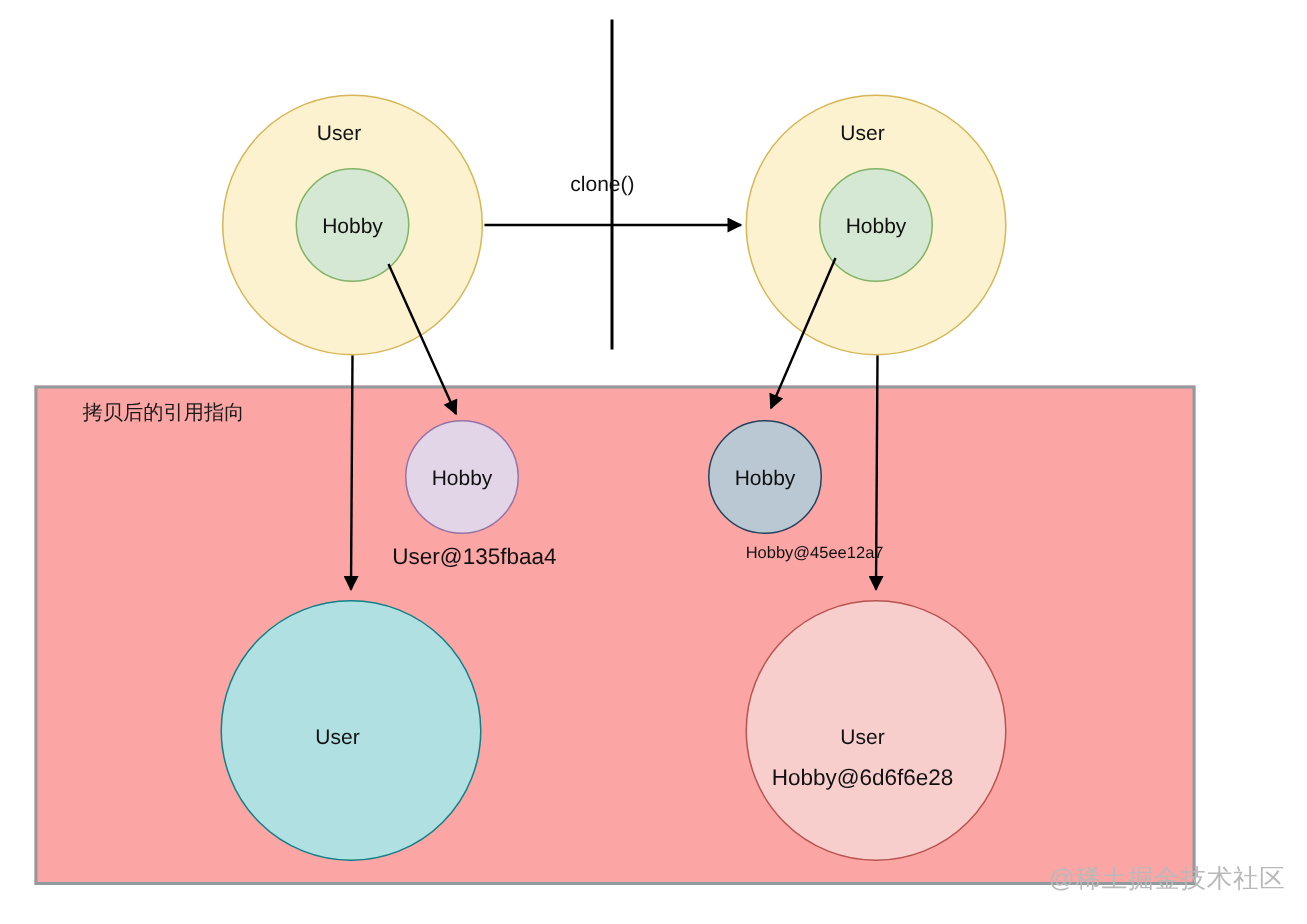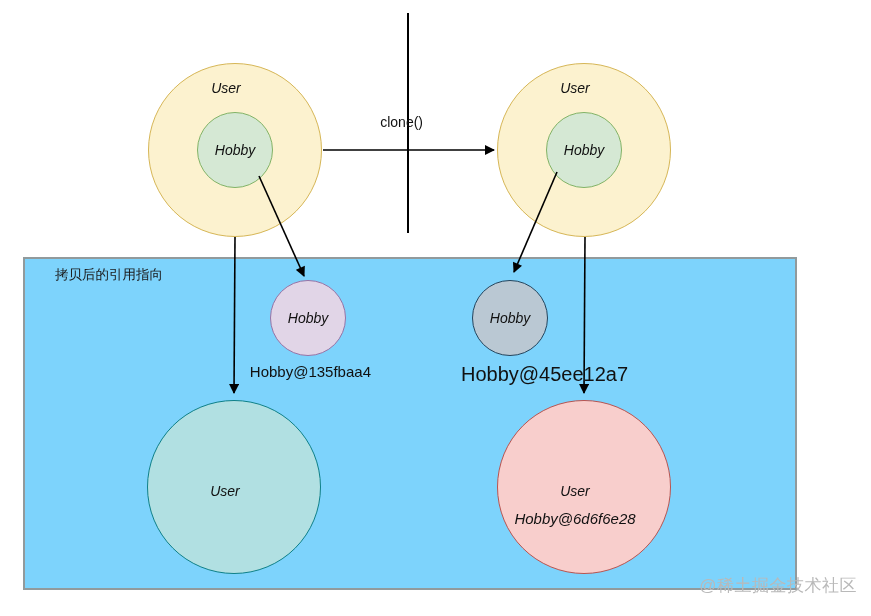--- a/index.html
+++ b/index.html
@@ -7,43 +7,43 @@
     position: relative;
     width: 871px;
     height: 616px;
     background: #ffffff;
     font-family: "Liberation Sans", "DejaVu Sans", sans-serif;
     color: #111;
     overflow: hidden;
   }
   
   .ref-box   { position: absolute; left: 23px; top: 257px; width: 770px; height: 329px;
-               background: #7dd3fc; border: 2px solid #919a9c; z-index: 1; }
+               background: #fca5a5; border: 2px solid #919a9c; z-index: 1; }
   .ref-box-label { position: absolute; left: 30px; top: 7px; font-size: 13.5px; color: #1a1a1a; }
-  .circle { position: absolute; border-radius: 50%; box-sizing: border-box; z-index: 2; font-style: italic; }
+  .circle { position: absolute; border-radius: 50%; box-sizing: border-box; z-index: 2; }
   .ring   { width: 174px; height: 174px; background: #fcf2cf; border: 1px solid #d6b656; }
   .ring .ring-label { position: absolute; top: 16px; left: 0; width: 100%;
                       text-align: center; transform: translateX(-9px); font-size: 14px; }
   .inner  { width: 76px; height: 76px; background: #d5e8d4; border: 1px solid #82b366;
             display: flex; align-items: center; justify-content: center; font-size: 14px; }
   .small  { width: 76px; height: 76px; display: flex; align-items: center;
             justify-content: center; font-size: 14px; }
   .purple { background: #e1d5e7; border: 1px solid #9673a6; }
   .gray   { background: #bac8d3; border: 1px solid #23445d; }
   .big    { width: 174px; height: 174px; }
   .teal   { background: #b1e0e2; border: 1px solid #0e8088; }
   .pink   { background: #f8cecc; border: 1px solid #b85450; }
   .big .big-text { position: absolute; top: 76px; left: 0; width: 100%;
                    text-align: center; transform: translateX(-9px); }
   .big .big-text .line1 { line-height: 28px; font-size: 14px; }
   .big .big-text .line2 { line-height: 28px; font-size: 15px; }
   .float-label { position: absolute; z-index: 4; text-align: right; }
   .clone-label { left: 323px; top: 114px; width: 100px; font-size: 14px; }
   .addr1 { left: 226px; top: 363px; width: 145px; font-size: 15px; }
-  .addr2 { left: 461px; top: 363px; width: 145px; font-size: 20px; }
+  .addr2 { left: 444px; top: 363px; width: 145px; font-size: 11px; }
   .connectors { position: absolute; left: 0; top: 0; width: 871px; height: 616px;
                 z-index: 3; pointer-events: none; }
   .watermark { position: absolute; top: 574px; right: 14px; z-index: 5;
                font-size: 17px; color: #b9b9b9; letter-spacing: 0.5px; }
 </style>
 </head>
 <body>
 
 <div class="canvas">
 
@@ -81,21 +81,21 @@
 
   <div class="float-label clone-label">clone()</div>
 
   <div class="circle small purple" style="left:270px; top:280px;">
     <span>Hobby</span>
   </div>
   <div class="circle small gray" style="left:472px; top:280px;">
     <span>Hobby</span>
   </div>
 
-  <div class="float-label addr1">Hobby@135fbaa4</div>
+  <div class="float-label addr1">User@135fbaa4</div>
   <div class="float-label addr2">Hobby@45ee12a7</div>
 
   <div class="circle big teal" style="left:147px; top:400px;">
     <div class="big-text">
       <div class="line1">User</div>
     </div>
   </div>
   <div class="circle big pink" style="left:497px; top:400px;">
     <div class="big-text">
       <div class="line1">User</div>

